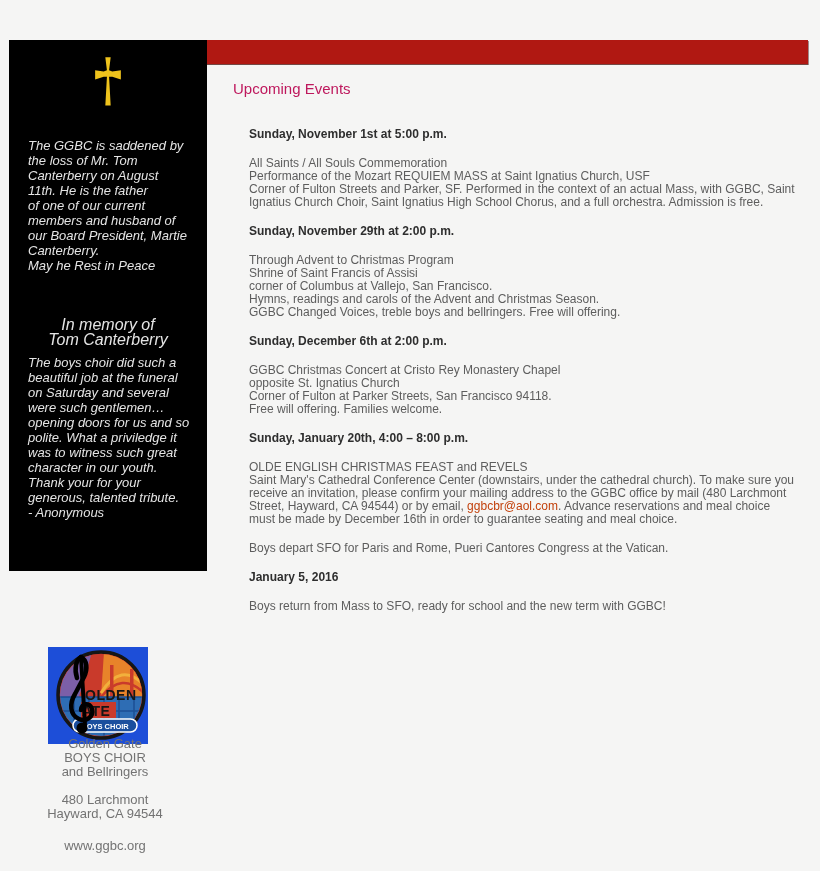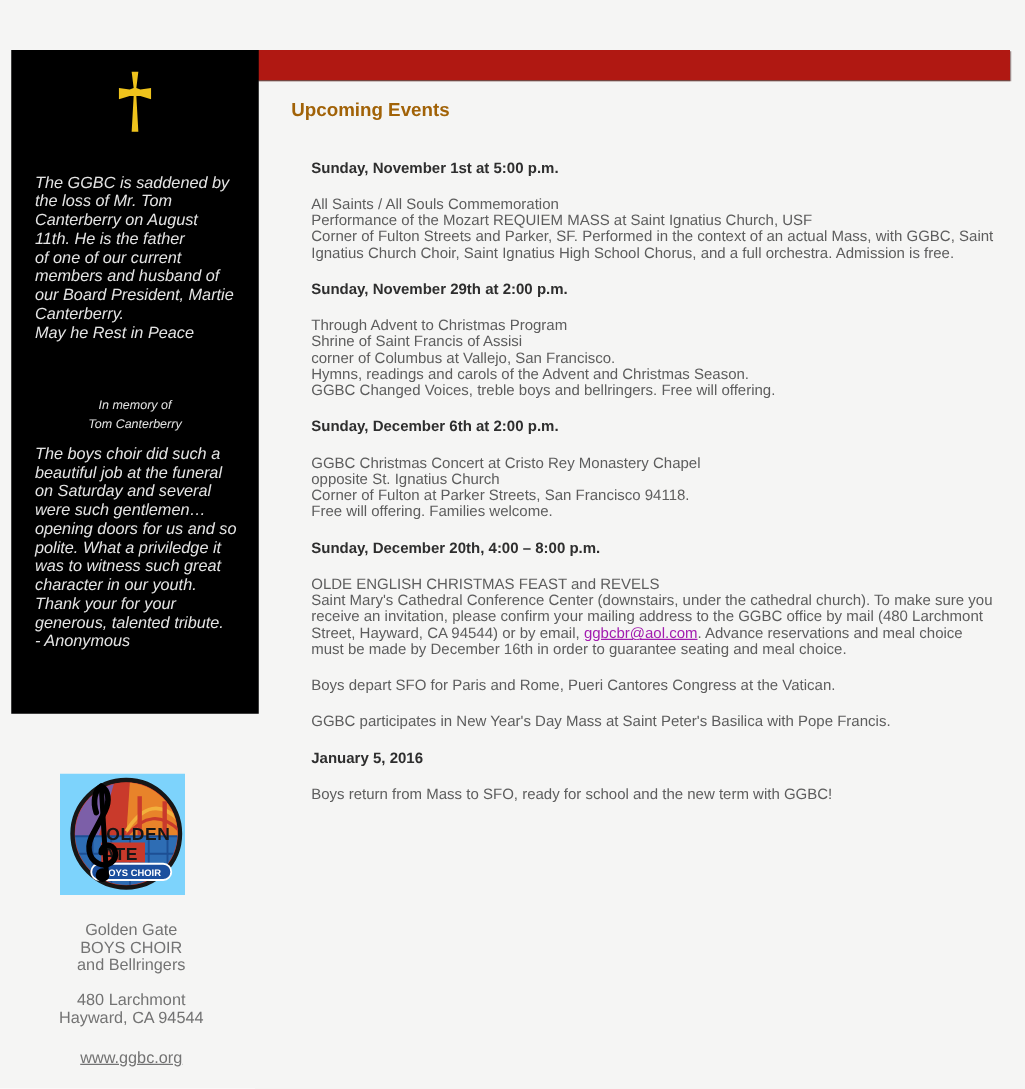--- a/index.html
+++ b/index.html
@@ -20,51 +20,51 @@
     position:absolute;left:9px;top:40px;width:198px;height:531px;
     background:#000;color:#E4E4E4;
   }
   .cross-wrap{position:absolute;left:0;right:0;top:16px;display:flex;justify-content:center;}
   .memorial{
     position:absolute;left:19px;right:8px;top:98px;margin:0;
     font-size:13px;line-height:15px;white-space:pre-line;font-style:italic;
   }
   .in-memory{
     position:absolute;left:0;right:0;top:277px;margin:0;text-align:center;
-    font-style:italic;font-size:10px;line-height:15px;white-space:pre-line;
+    font-style:italic;font-size:16px;line-height:15px;white-space:pre-line;
   }
   .tribute{
     position:absolute;left:19px;right:6px;top:315px;margin:0;
     font-size:13px;line-height:15px;white-space:pre-line;font-style:italic;
   }
 
   
   .heading{
     position:absolute;left:233px;top:80px;margin:0;
-    font-size:15px;font-weight:bold;color:#a16207;
+    font-size:15px;font-weight:normal;color:#be185d;
   }
   .events{
     position:absolute;left:233px;top:112px;width:578px;
     font-size:12px;line-height:13px;color:#5d5d5d;
   }
   .event{margin:0 0 13px 0;}
   .ev-title{margin:16px;font-size:12px;line-height:13px;font-weight:bold;color:#2e2e2e;}
   .ev-body{margin:16px;white-space:pre-line;}
-  .email{color:#a21caf;text-decoration:underline;cursor:pointer;}
+  .email{color:#c2410c;cursor:pointer;}
 
   
-  .logo{position:absolute;left:48px;top:619px;width:100px;height:97px;background:#7dd3fc;}
+  .logo{position:absolute;left:48px;top:647px;width:100px;height:97px;background:#1d4ed8;}
 
   
   .footer{
     position:absolute;left:10px;top:737px;width:190px;text-align:center;
     color:#737373;font-size:13px;line-height:14px;
   }
   .footer .block{white-space:pre-line;margin:0 0 14px 0;}
-  .footer .block.last{margin-bottom:0;margin-top:18px;text-decoration:underline;}
+  .footer .block.last{margin-bottom:0;margin-top:18px;}
 </style>
 </head>
 <body>
 
 <div class="canvas">
 
   <div class="redbar"></div>
 
   <div class="sidebar">
     <div class="cross-wrap">
@@ -114,29 +114,28 @@
 GGBC Changed Voices, treble boys and bellringers.  Free will offering.</p>
     </div>
     <div class="event">
       <h3 class="ev-title">Sunday, December 6th at 2:00 p.m.</h3>
       <p class="ev-body">GGBC Christmas Concert at Cristo Rey Monastery Chapel
 opposite St. Ignatius Church
 Corner of Fulton at Parker Streets, San Francisco 94118.
 Free will offering.  Families welcome.</p>
     </div>
     <div class="event">
-      <h3 class="ev-title">Sunday, December 20th, 4:00 – 8:00 p.m.</h3>
+      <h3 class="ev-title">Sunday, January 20th, 4:00 – 8:00 p.m.</h3>
       <p class="ev-body"><span>OLDE ENGLISH CHRISTMAS FEAST and REVELS
 Saint Mary's Cathedral Conference Center (downstairs, under the cathedral church). To make sure you receive an invitation, please confirm your mailing address to the GGBC office by mail (480 Larchmont Street, Hayward, CA 94544) or by email, </span><a class="email">ggbcbr@aol.com</a><span>.  Advance reservations and meal choice must be made by December 16th in order to guarantee seating and meal choice.</span></p>
     </div>
     <div class="event">
       <p class="ev-body">Boys depart SFO for Paris and Rome, Pueri Cantores Congress at the Vatican.</p>
     </div>
     <div class="event">
-      <p class="ev-body">GGBC participates in New Year's Day Mass at Saint Peter's Basilica with Pope Francis.</p>
     </div>
     <div class="event">
       <h3 class="ev-title">January 5, 2016</h3>
       <p class="ev-body">Boys return from Mass to SFO, ready for school and the new term with GGBC!</p>
     </div>
   </div>
 
   <div class="logo">
     <svg width="100" height="97" viewBox="0 0 100 97" aria-hidden="true">
       <defs>

